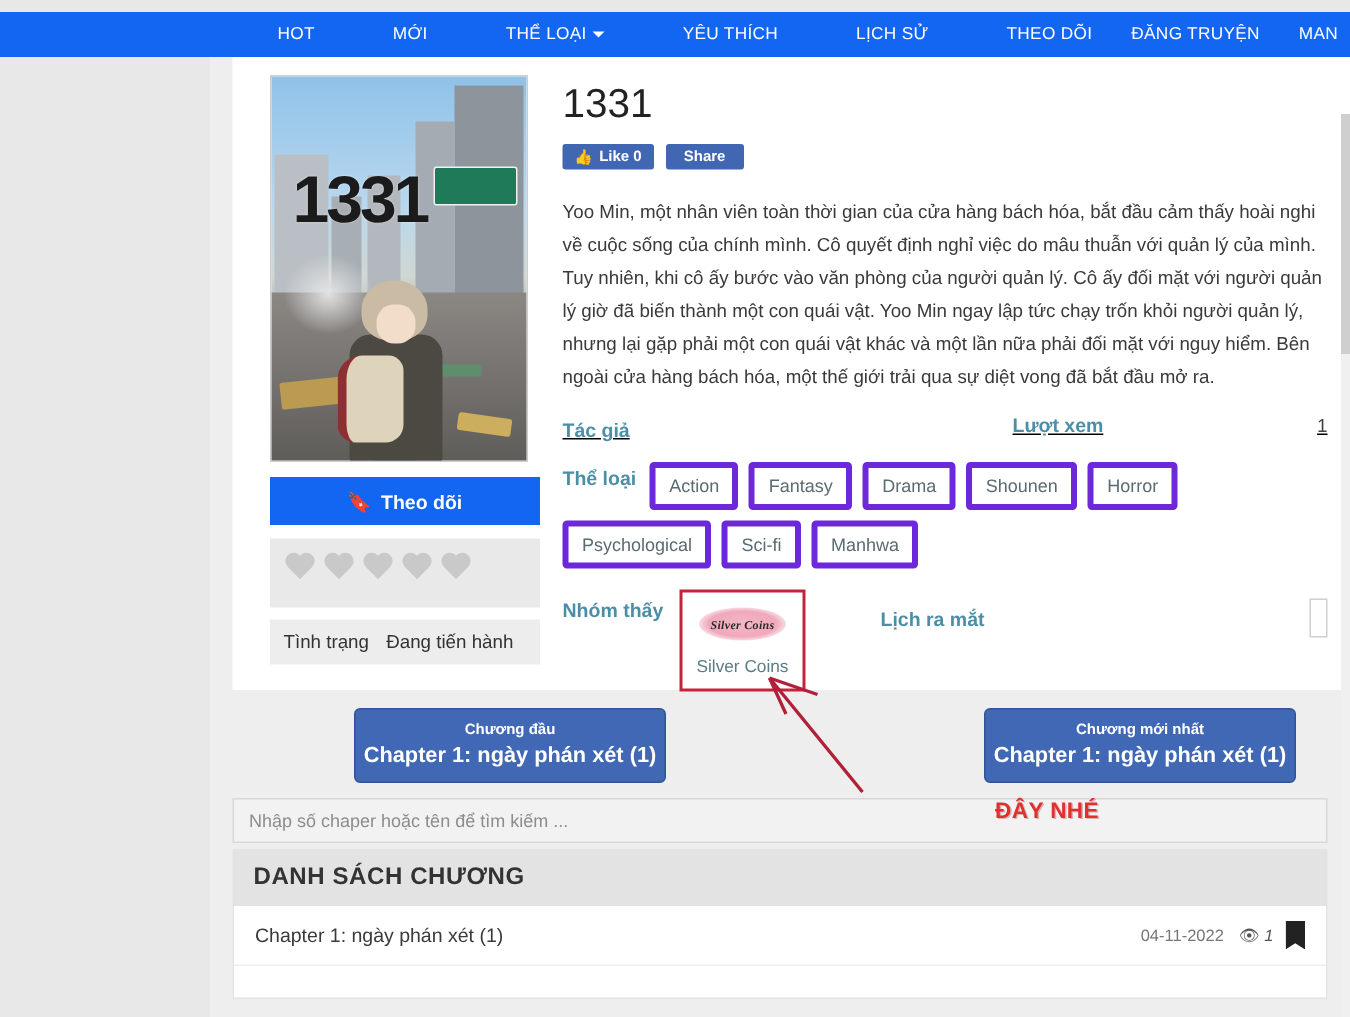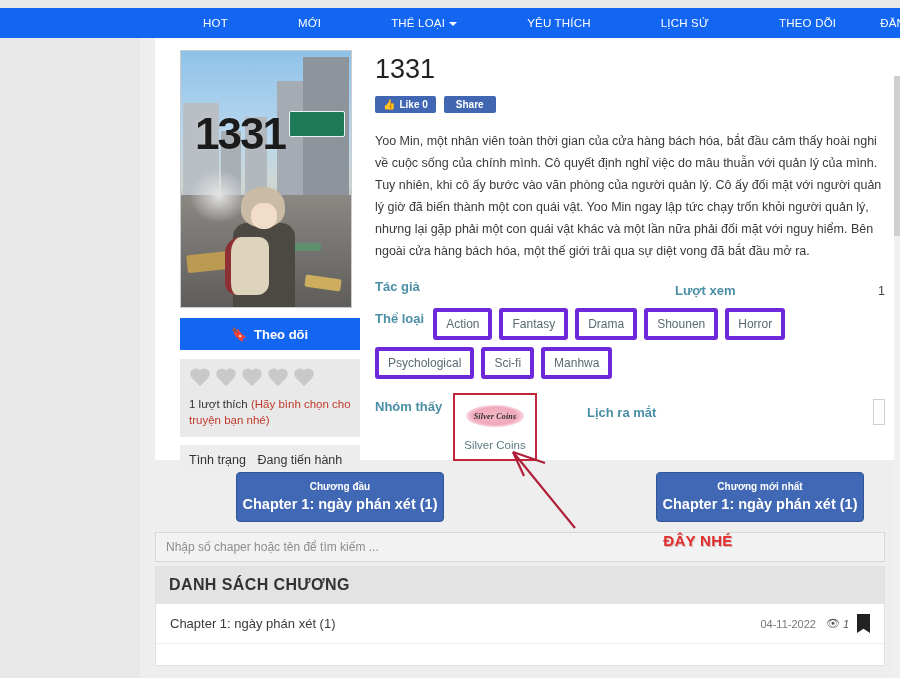--- a/index.html
+++ b/index.html
@@ -8,21 +8,21 @@
     background: #e8e8e8;
     font-family: "Liberation Sans", sans-serif;
     overflow: hidden;
   }
 
   
   .navbar {
     position: absolute; top: 8px; left: 0;
     width: 900px; height: 30px;
     background: #1266f1;
-    display: flex; align-items: center; gap: 18px;
+    display: flex; align-items: center;
   }
   .nav-spacer { width: 185px; flex: none; }
   .nav-item {
     color: #ffffff;
     font-size: 11.5px;
     letter-spacing: .2px;
     white-space: nowrap;
     padding: 0 0;
     margin-right: 52px;
   }
@@ -168,21 +168,21 @@
     display: flex; align-items: center;
   }
   .thumb-glyph { font-size: 10px; }
 
   .desc {
     margin-top: 17px;
     font-size: 12.5px; line-height: 22px; color: #3a3a3a;
     text-align: left;
   }
 
-  .meta-row { margin-top: 14px; display: flex; align-items: flex-end; }
+  .meta-row { margin-top: 14px; display: flex; align-items: flex-start; text-decoration: underline; }
   .meta-label {
     color: #4b8fa6; font-weight: bold; font-size: 13px;
     flex: none; line-height: 22px;
   }
   .meta-label.w-author { width: 300px; }
   .views-wrap { display: flex; align-items: baseline; width: 210px; }
   .views-label { color: #4b8fa6; font-weight: bold; font-size: 13px; flex: 1; }
   .views-val { font-size: 12.5px; color: #444; }
 
   .genre-row { margin-top: 10px; display: flex; flex-wrap: wrap; align-items: flex-start; gap: 7px; }
@@ -365,24 +365,20 @@
       </div>
 
       <div class="rate-box">
         <div class="hearts">
           <div class="heart"></div>
           <div class="heart"></div>
           <div class="heart"></div>
           <div class="heart"></div>
           <div class="heart"></div>
         </div>
-        <div class="like-line">
-          <span>1 lượt thích</span>
-          <span class="like-hint">(Hãy bình chọn cho truyện bạn nhé)</span>
-        </div>
       </div>
 
       <div class="status-box">
         <span class="status-label">Tình trạng</span>
         <span>Đang tiến hành</span>
       </div>
     </div>
 
     <div class="right-col">
 

